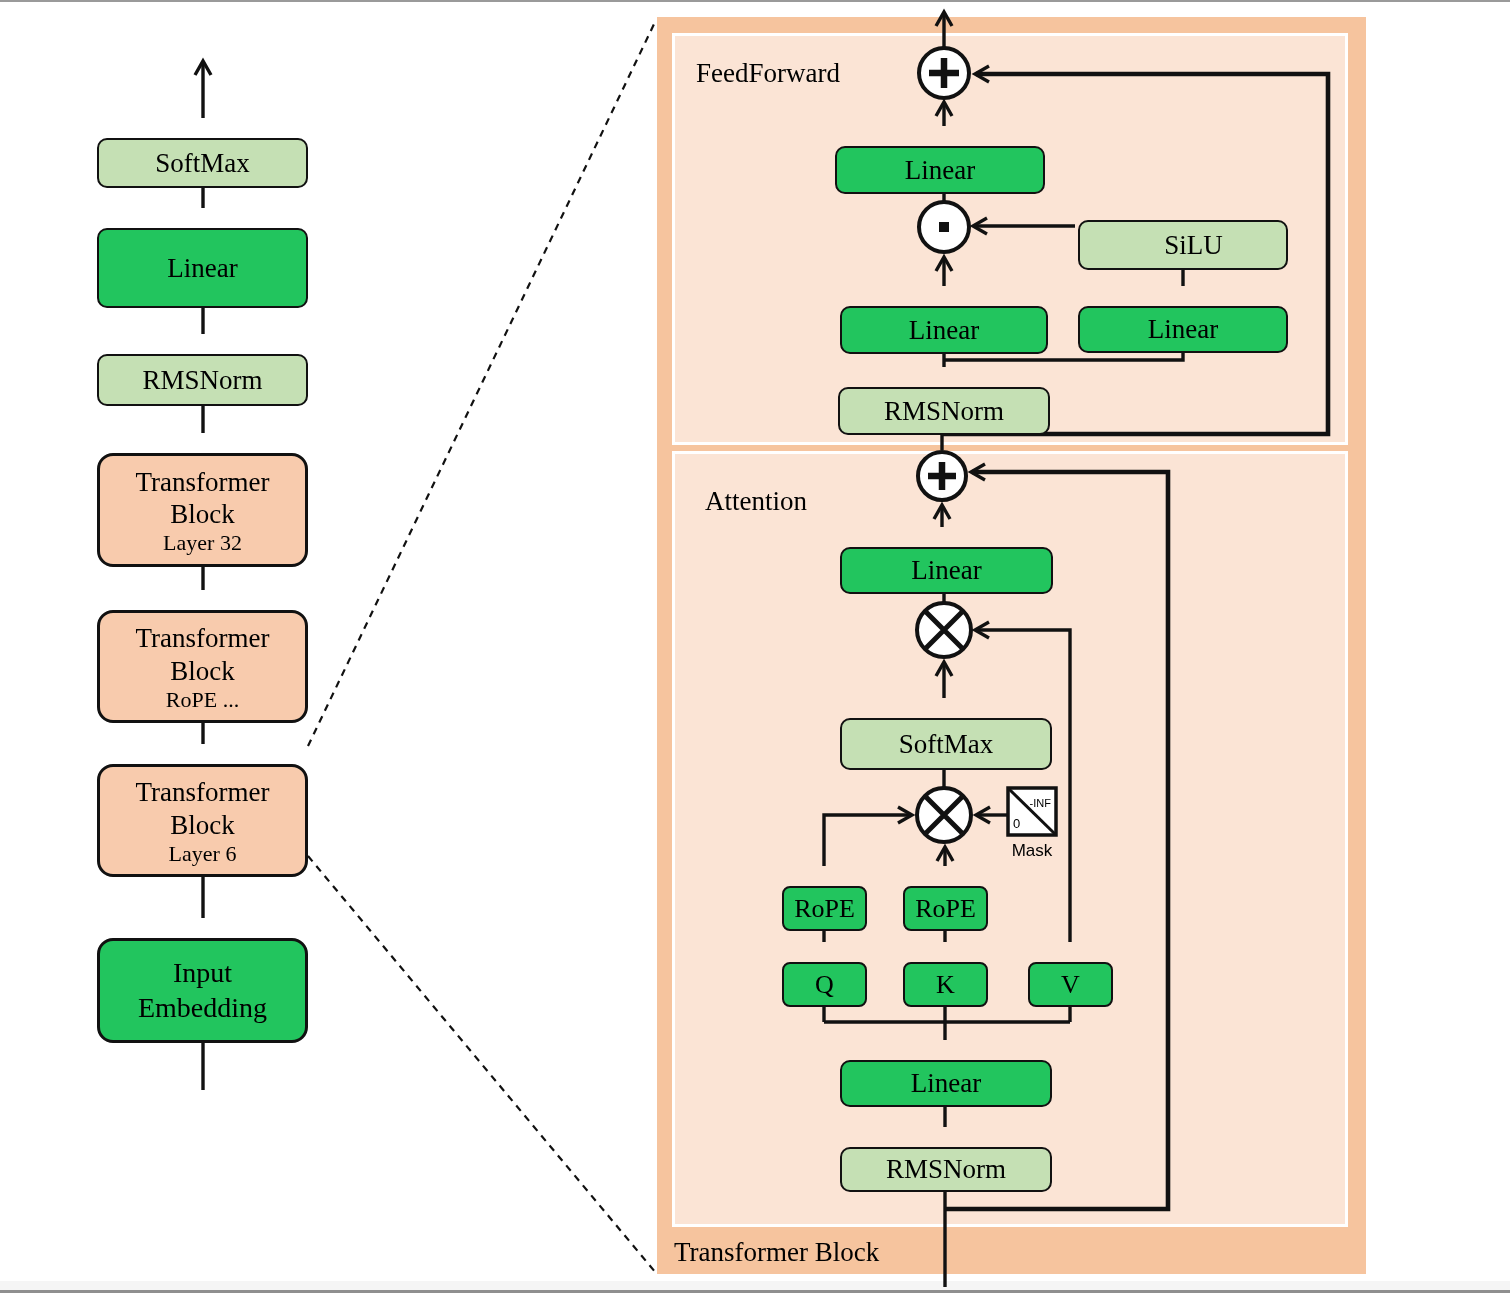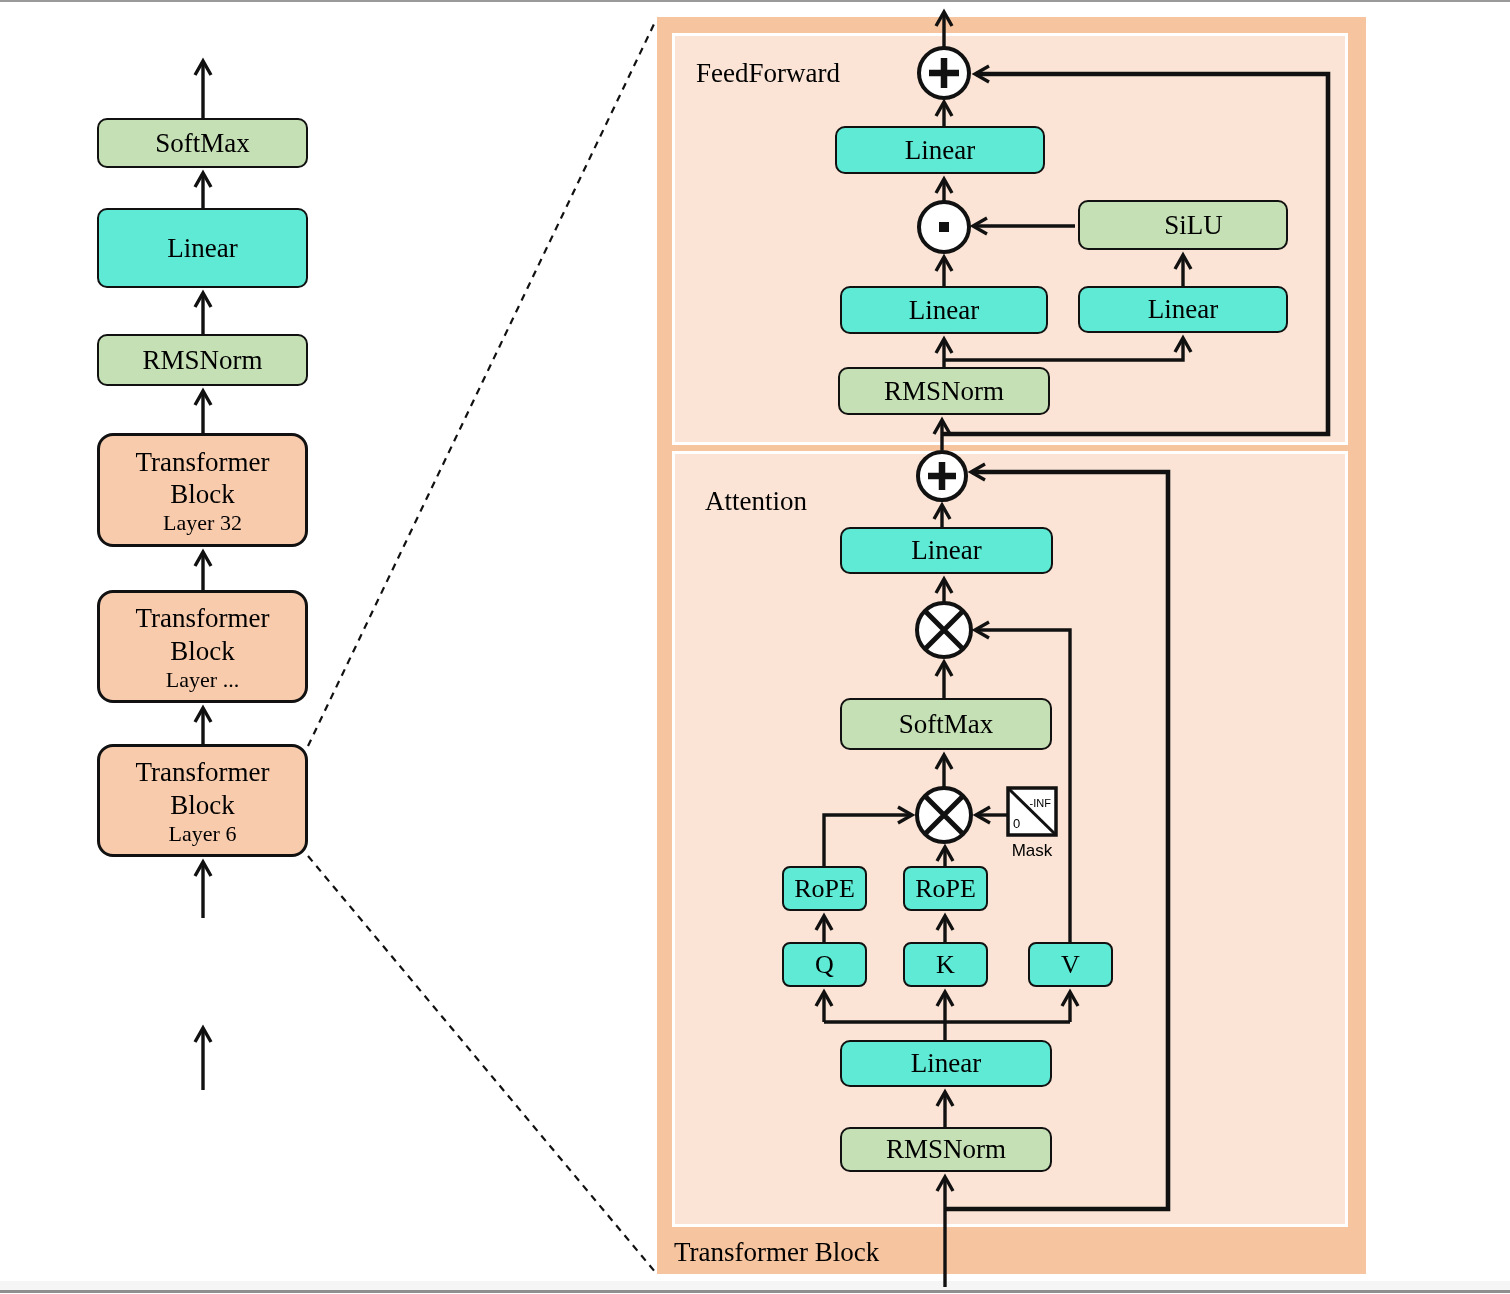--- a/index.html
+++ b/index.html
@@ -11,22 +11,22 @@
 
   .panel-outer{position:absolute;left:657px;top:17px;width:709px;height:1257px;background:#F6C49E;z-index:1;}
   .panel-inner{position:absolute;background:#FBE4D5;border:3px solid #ffffff;box-sizing:border-box;z-index:2;}
   .panel-ff{left:672px;top:33px;width:676px;height:412px;}
   .panel-attn{left:672px;top:451px;width:676px;height:776px;}
 
   .wires{position:absolute;left:0;top:0;width:1510px;height:1294px;z-index:5;pointer-events:none;}
 
   .box{position:absolute;box-sizing:border-box;border:2.5px solid #111;border-radius:10px;
        display:flex;flex-direction:column;align-items:center;justify-content:center;
-       text-align:center;font-size:27px;line-height:1.22;z-index:10;}
-  .blue{background:#5eead4;}
+       text-align:center;font-size:27px;line-height:1.22;z-index:10;margin-top:20px;}
+  .blue{background:#22c55e;}
   .green{background:#C5E0B4;}
   .orange{background:#F8CBAD;}
   .r16{border-radius:16px;border-width:3px;}
   .box .sub{font-size:22px;line-height:1.05;text-align:right;}
   .lbl{position:absolute;font-size:27px;z-index:10;white-space:nowrap;}
 </style>
 </head>
 <body>
 
 <div class="page">
@@ -131,26 +131,29 @@
   </div>
   <div class="box green" style="left:97px;top:334px;width:211px;height:52px;">
     <span>RMSNorm</span>
   </div>
   <div class="box orange r16" style="left:97px;top:433px;width:211px;height:114px;">
     <span style="max-width:170px">Transformer Block</span>
     <span class="sub">Layer 32</span>
   </div>
   <div class="box orange r16" style="left:97px;top:590px;width:211px;height:113px;">
     <span style="max-width:170px">Transformer Block</span>
-    <span class="sub">Layer ...</span>
+    <span class="sub">RoPE ...</span>
   </div>
   <div class="box orange r16" style="left:97px;top:744px;width:211px;height:113px;">
     <span style="max-width:170px">Transformer Block</span>
     <span class="sub">Layer 6</span>
   </div>
+  <div class="box blue r16" style="left:97px;top:918px;width:211px;height:105px;font-size:28px;">
+    <span style="max-width:150px">Input Embedding</span>
+  </div>
 
   <div class="lbl" style="left:696px;top:58px;">FeedForward</div>
   <div class="lbl" style="left:705px;top:486px;">Attention</div>
   <div class="lbl" style="left:674px;top:1237px;">Transformer Block</div>
 
   <div class="box blue" style="left:835px;top:126px;width:210px;height:48px;">
     <span>Linear</span>
   </div>
   <div class="box green" style="left:1078px;top:200px;width:210px;height:50px;padding-left:21px;">
     <span>SiLU</span>

